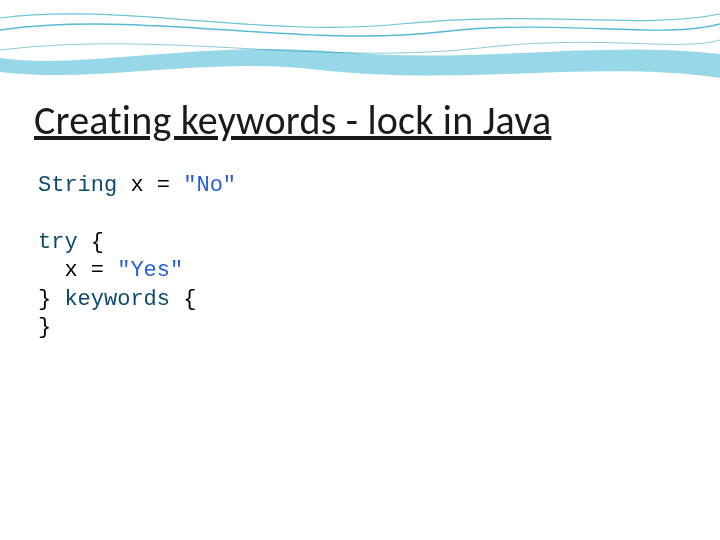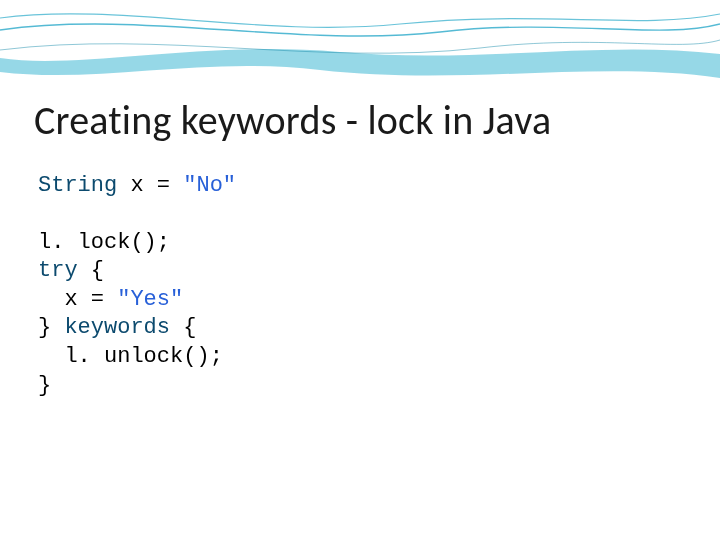--- a/index.html
+++ b/index.html
@@ -18,20 +18,21 @@
     pointer-events: none;
   }
   .slide-title {
     position: absolute;
     top: 96px;
     left: 34px;
     font-size: 40px;
     font-weight: 400;
     color: #1a1a1a;
     letter-spacing: 0.2px;
+    text-decoration: underline;
   }
   .code-block {
     position: absolute;
     top: 172px;
     left: 38px;
     font-family: "Consolas", "Courier New", monospace;
     font-size: 22px;
     line-height: 1.3;
     color: #000000;
   }
@@ -48,19 +49,17 @@
   <path d="M0,30 C140,10 300,48 440,32 C560,18 660,40 720,24" stroke="#2aa9c9" stroke-width="1.4" fill="none" opacity="0.8"></path>
   <path d="M0,58 C80,70 200,40 340,52 C480,64 600,40 720,54 L720,78 C600,60 460,86 320,70 C200,56 100,84 0,72 Z" fill="#3fb8d4" opacity="0.55"></path>
   <path d="M0,50 C160,30 320,66 480,48 C600,34 680,52 720,40" stroke="#1f8fae" stroke-width="1" fill="none" opacity="0.5"></path>
 </svg>
 
 <h1 class="slide-title">Creating keywords - lock in Java</h1>
 
 <div class="code-block">
   <div class="code-line"><span class="kw-type">String</span><span> x = </span><span class="str">"No"</span></div>
   <div class="gap"></div>
-  <div class="code-line">l. lock();</div>
   <div class="code-line"><span class="kw">try</span><span> {</span></div>
   <div class="code-line"><span>  x = </span><span class="str">"Yes"</span></div>
   <div class="code-line"><span>} </span><span class="kw">keywords</span><span> {</span></div>
-  <div class="code-line">  l. unlock();</div>
   <div class="code-line">}</div>
 </div>
 
 </body></html>

